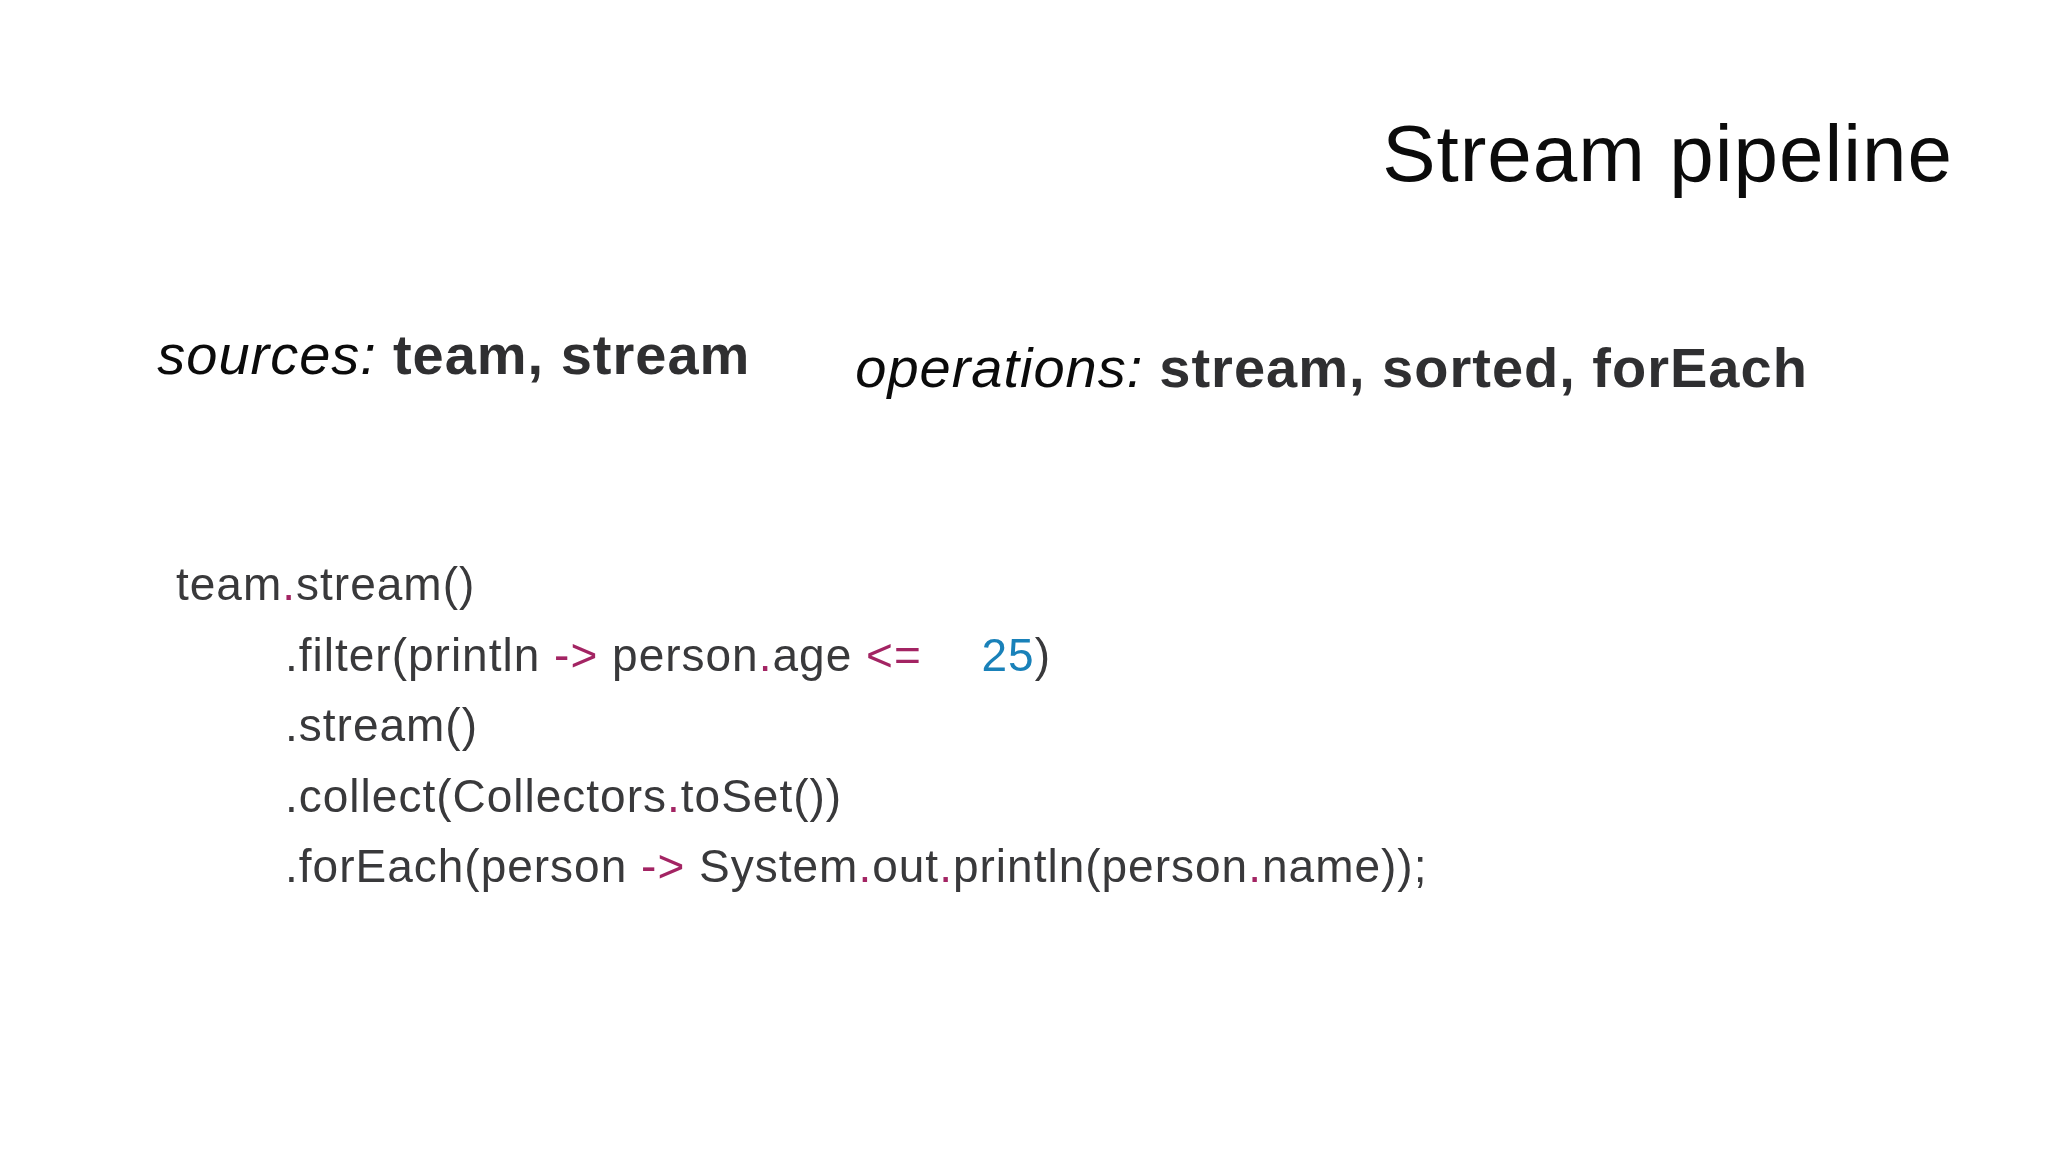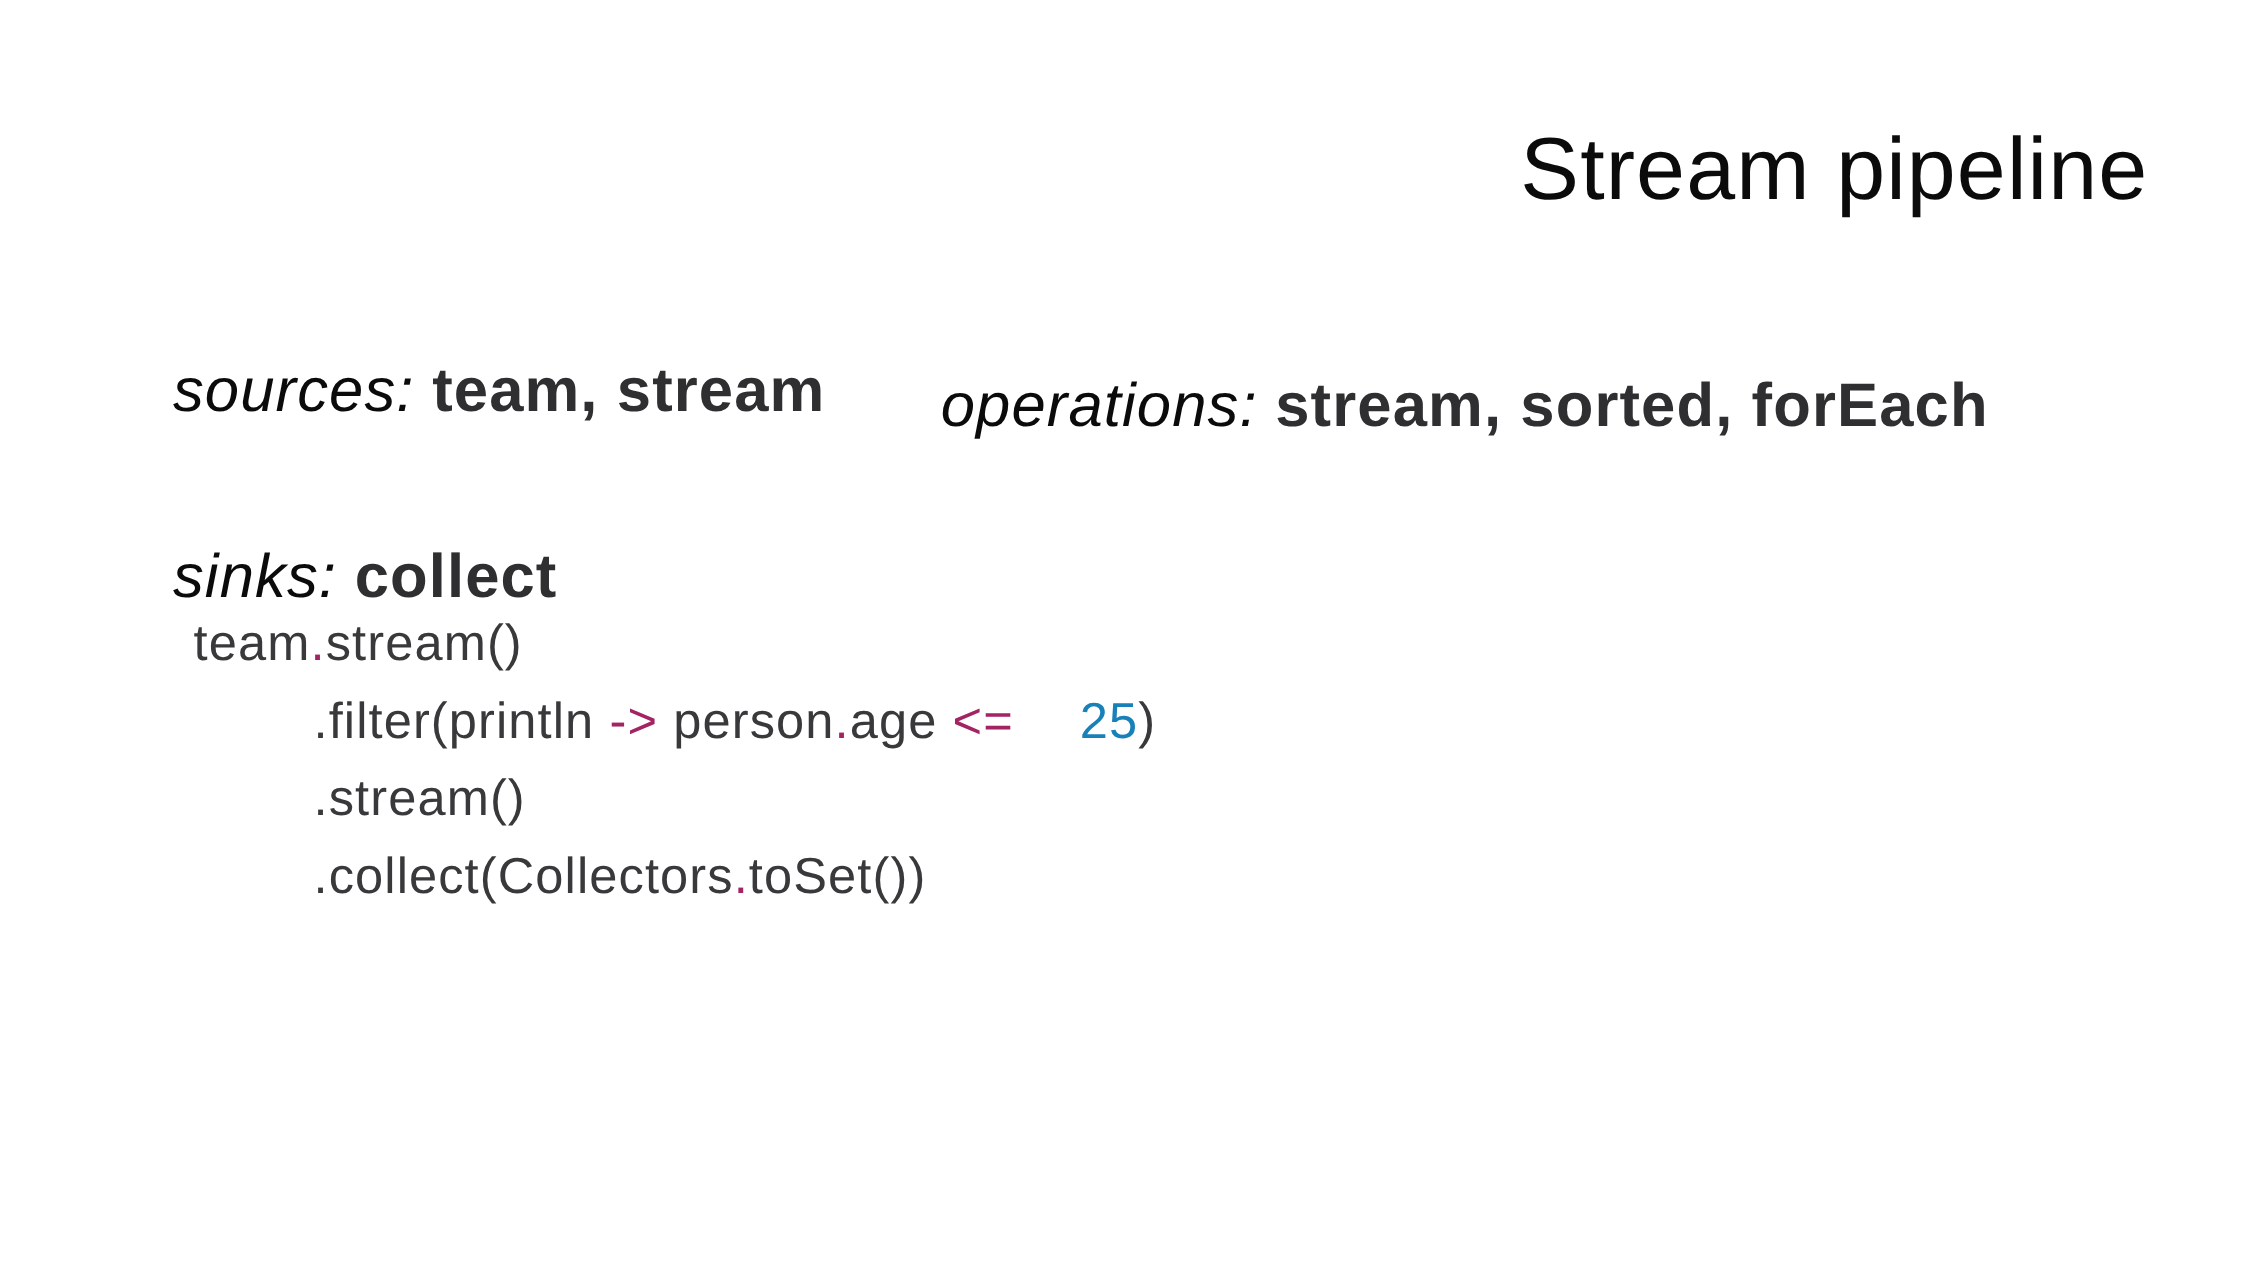--- a/index.html
+++ b/index.html
@@ -78,24 +78,22 @@
   <h1 class="title">Stream pipeline</h1>
 
   <div class="legend-row legend-sources">
     <span class="legend-label">sources:</span><span class="legend-value">team, stream</span>
   </div>
 
   <div class="legend-row legend-operations">
     <span class="legend-label">operations:</span><span class="legend-value">stream, sorted, forEach</span>
   </div>
 
-  <div class="legend-row legend-sinks">
-    <span class="legend-label">sinks:</span><span class="legend-value">collect</span>
-  </div>
 
   <div class="code-block">
       <div class="code-line"><span class="tok-code">team</span><span class="tok-accent">.</span><span class="tok-code">stream()</span></div>
       <div class="code-line indent"><span class="tok-code">.filter(println </span><span class="tok-accent">-&gt;</span><span class="tok-code"> person</span><span class="tok-accent">.</span><span class="tok-code">age </span><span class="tok-accent">&lt;=</span><span class="tok-code"> </span><span class="tok-number">25</span><span class="tok-code">)</span></div>
       <div class="code-line indent"><span class="tok-code">.stream()</span></div>
       <div class="code-line indent"><span class="tok-code">.collect(Collectors</span><span class="tok-accent">.</span><span class="tok-code">toSet())</span></div>
+      <div class="code-line indent"><span class="tok-code">.forEach(person </span><span class="tok-accent">-&gt;</span><span class="tok-code"> System</span><span class="tok-accent">.</span><span class="tok-code">out</span><span class="tok-accent">.</span><span class="tok-code">println(person</span><span class="tok-accent">.</span><span class="tok-code">name));</span></div>
     </div>
 
 </div>
 
 </body></html>

